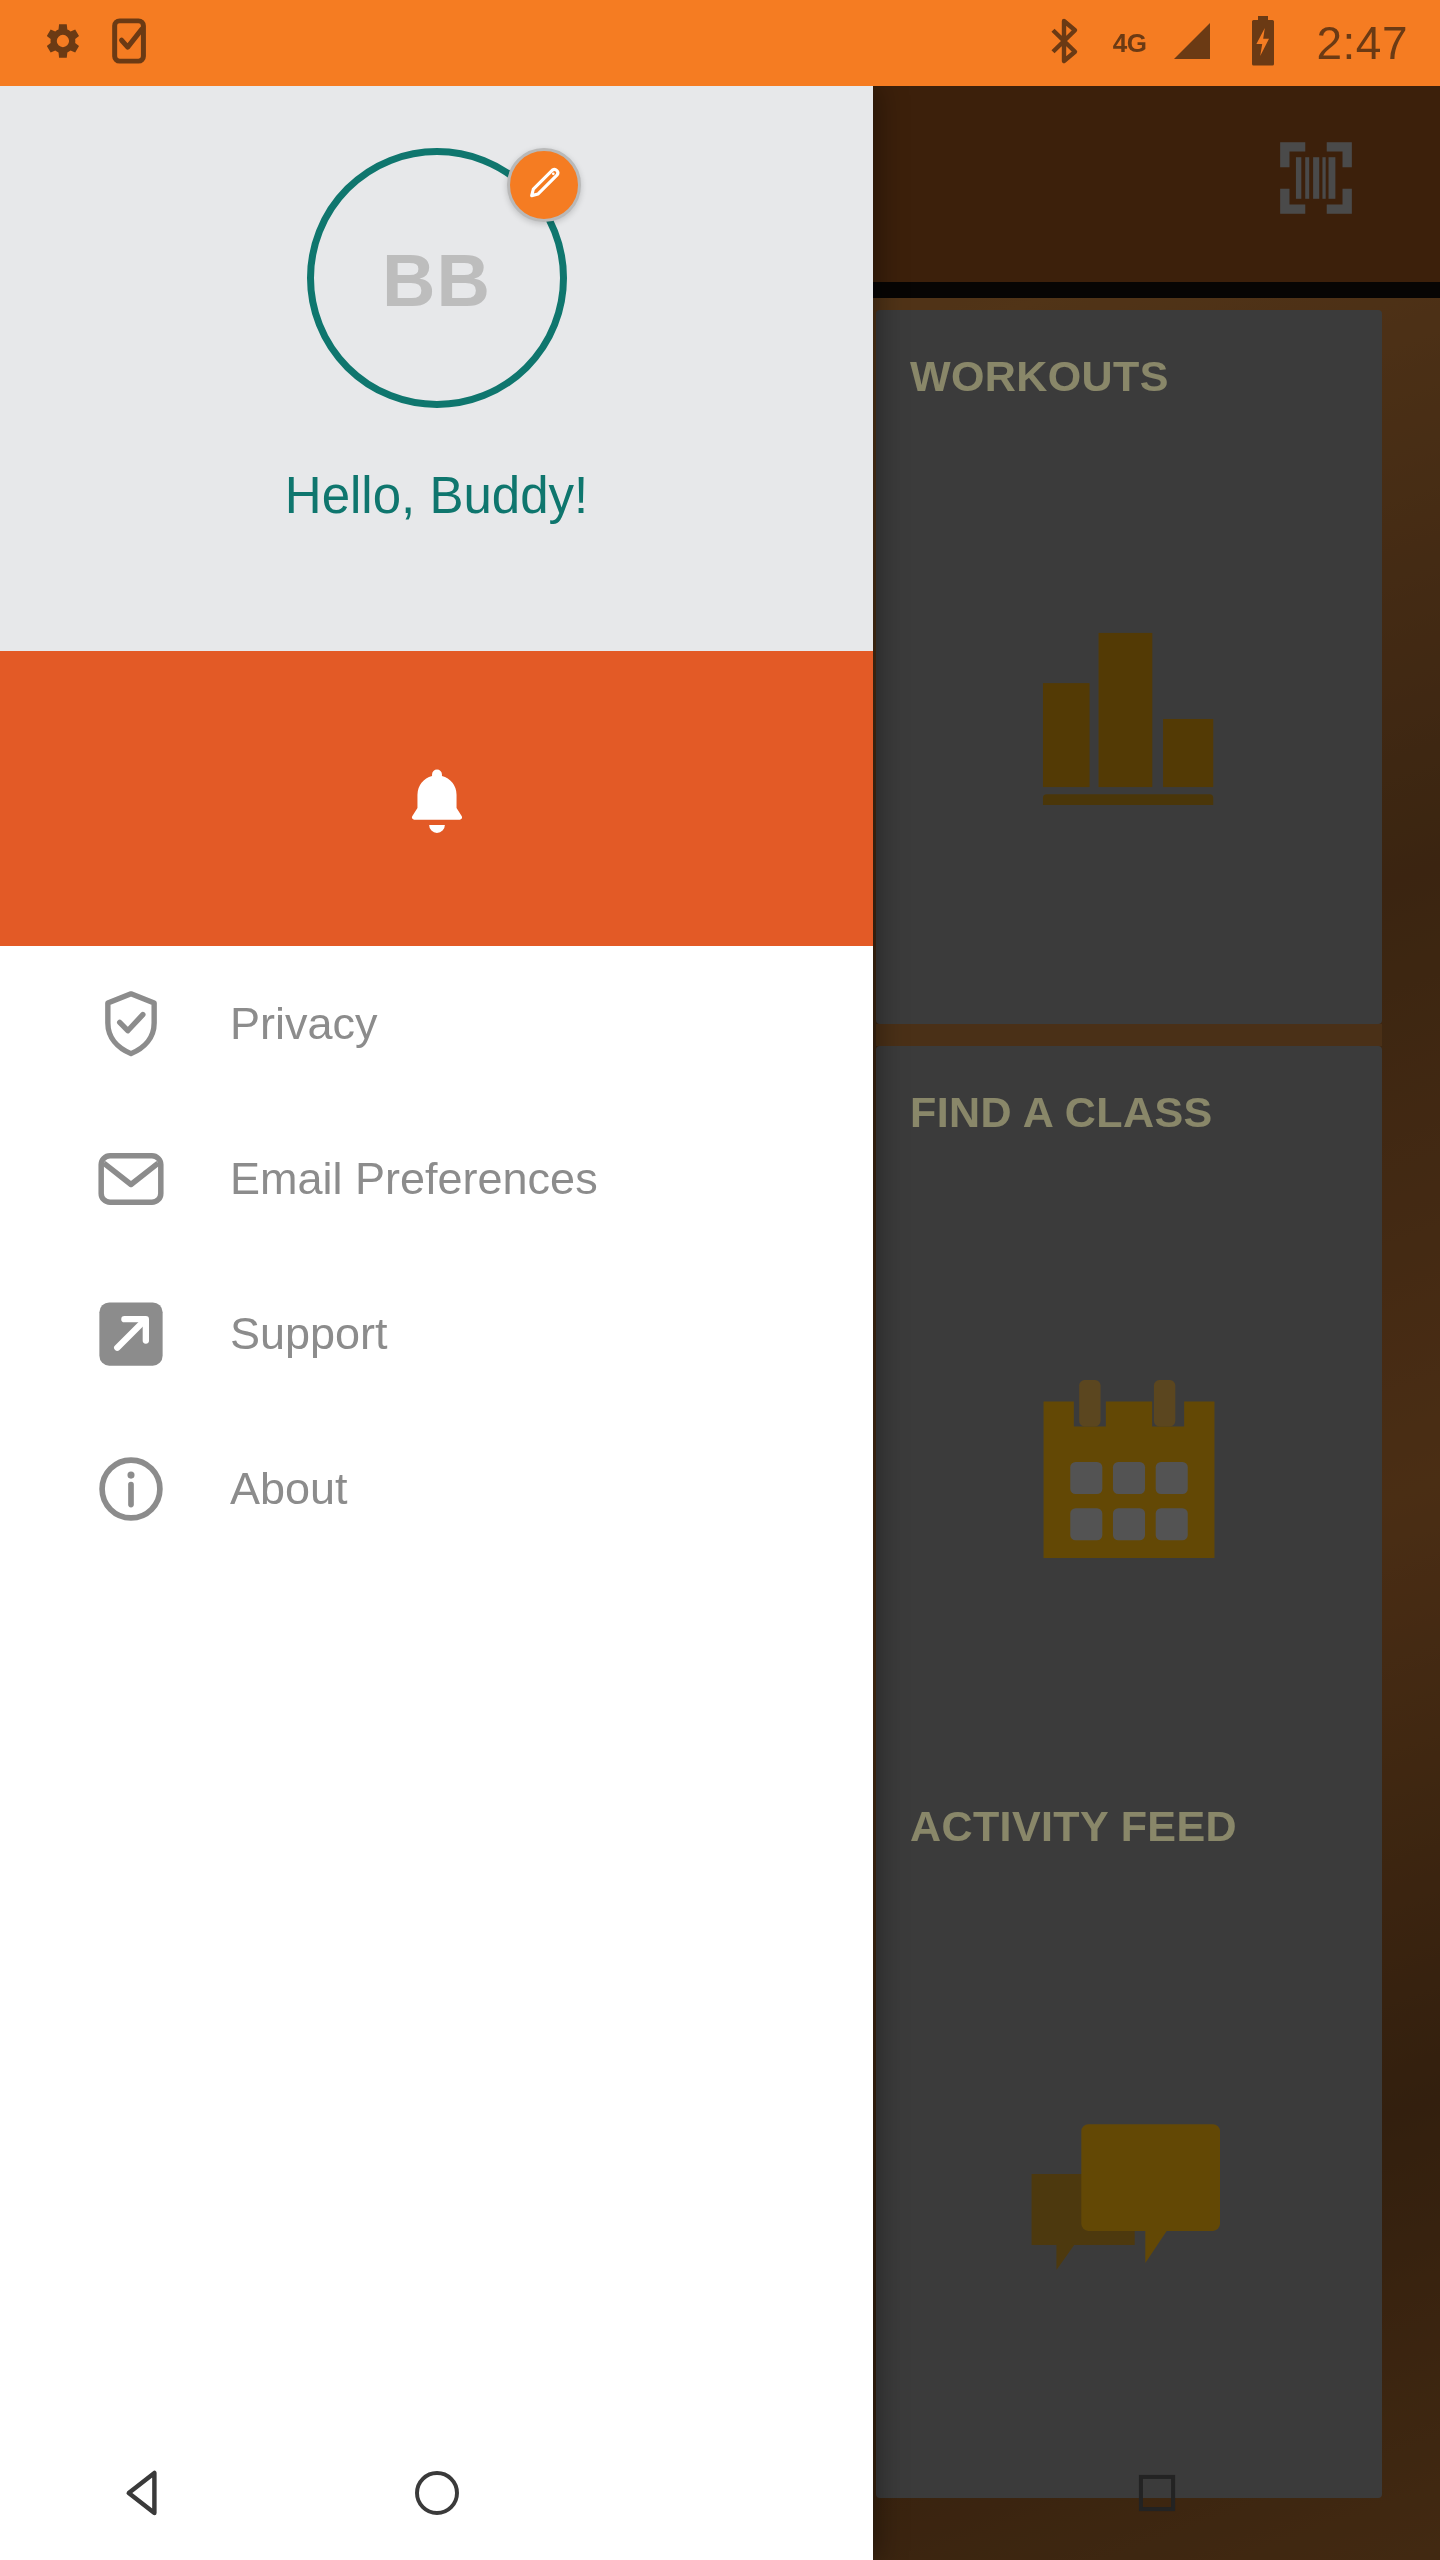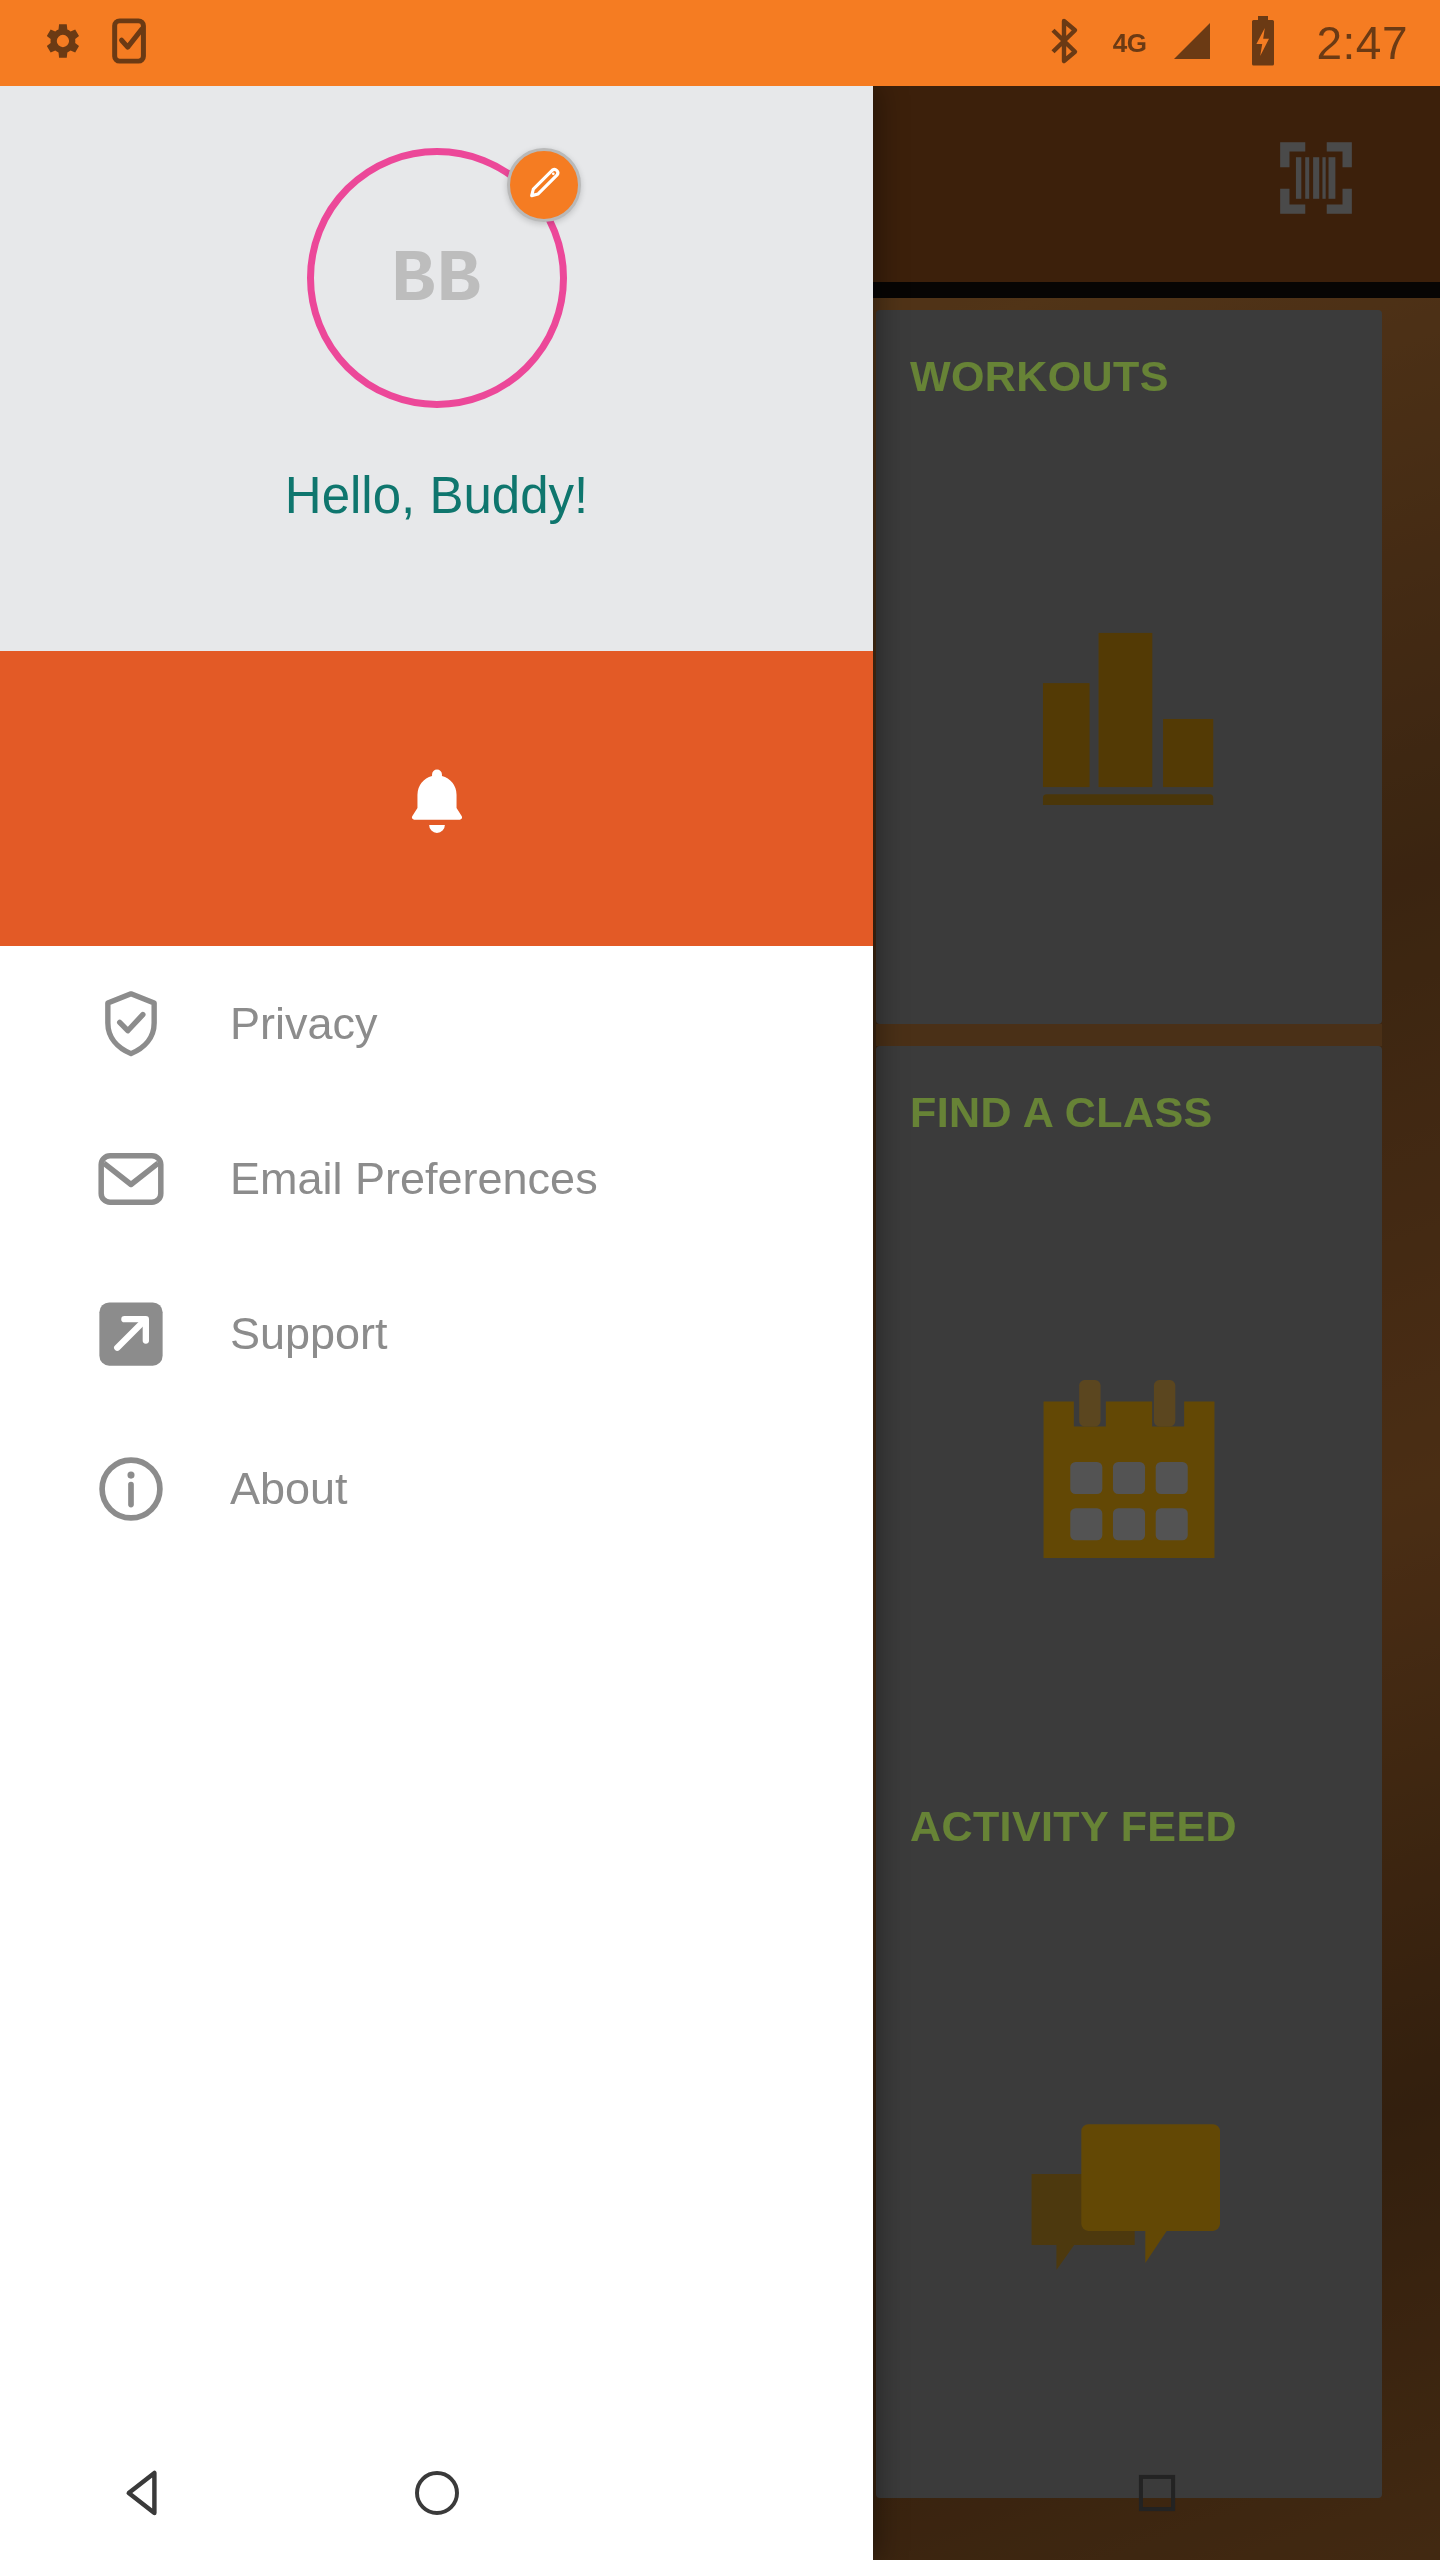--- a/index.html
+++ b/index.html
@@ -68,21 +68,21 @@
   }
   #card-workouts      { top: 310px;  height: 714px; }
   #card-find-a-class  { top: 1046px; height: 726px; }
   #card-activity-feed { top: 1760px; height: 738px; }
 
   .home-card-title {
     position: absolute;
     left: 34px; top: 42px;
     font-size: 43px;
     font-weight: bold;
-    color: #bef264;
+    color: #fef9c3;
     letter-spacing: 0.4px;
     white-space: nowrap;
   }
   .home-card-icon {
     position: absolute;
     left: 50%;
     transform: translateX(-50%);
   }
 
   .card-gap-strip {
@@ -153,25 +153,24 @@
   #avatar-wrap {
     position: absolute;
     left: 50%; top: 62px;
     transform: translateX(-50%);
     width: 260px; height: 260px;
   }
   #avatar {
     position: absolute;
     inset: 0;
     border-radius: 50%;
-    border: 7px solid #ec4899;
-    display: flex;
-    align-items: center;
-    justify-content: center;
-    font-family: Liberation Mono, monospace;
+    border: 7px solid #0f766e;
+    display: flex;
+    align-items: center;
+    justify-content: center;
   }
   #avatar-initials {
     font-size: 74px;
     font-weight: bold;
     color: #bdbdbd;
     letter-spacing: 1px;
     margin-top: 4px;
   }
   #avatar-edit-badge {
     position: absolute;

